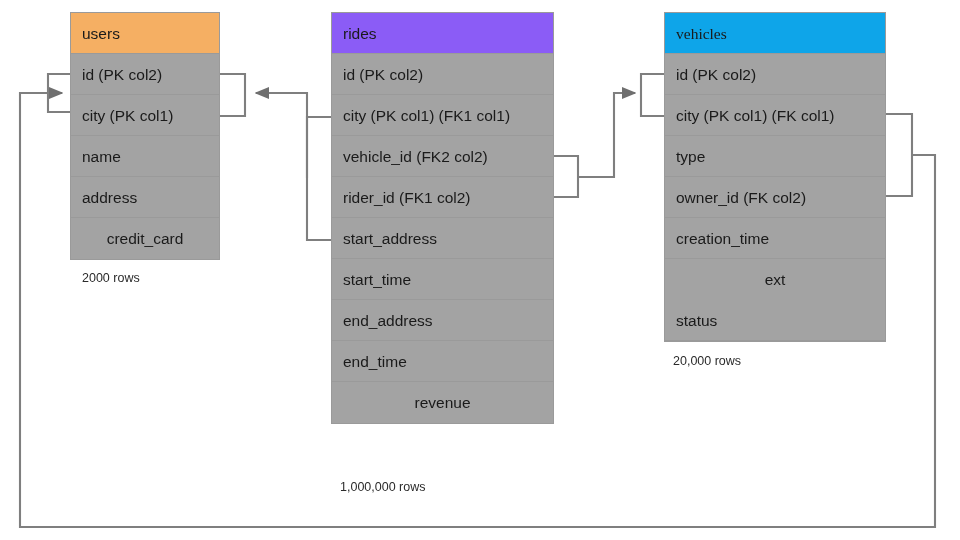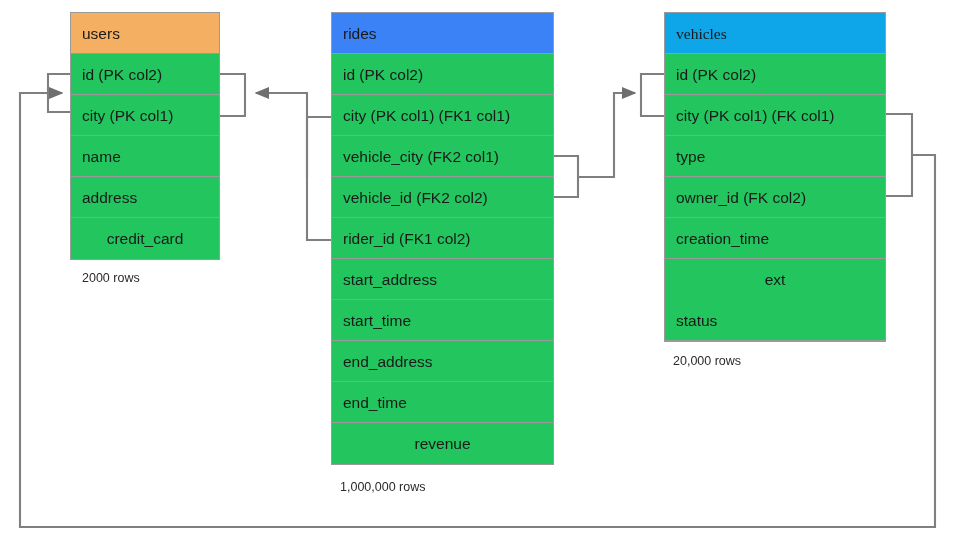--- a/index.html
+++ b/index.html
@@ -48,21 +48,21 @@
     overflow: hidden;
   }
   .table-row {
     box-sizing: border-box;
     height: 41px;
     line-height: 41px;
     padding: 0 11px;
     font-size: 15.5px;
     color: #1a1a1a;
     border-bottom: 1px solid #9a9a9a;
-    background: #22c55e;
+    background: #a3a3a3;
     white-space: nowrap;
     overflow: hidden;
   }
   .table-row.last {
     border-bottom: none;
     text-align: center;
   }
   .row-count {
     position: absolute;
     font-size: 12.5px;
@@ -113,24 +113,23 @@
     <div class="table-header" style="background:#f5af63;">users</div>
     <div class="table-row">id (PK col2)</div>
     <div class="table-row">city (PK col1)</div>
     <div class="table-row">name</div>
     <div class="table-row">address</div>
     <div class="table-row last">credit_card</div>
   </div>
   <div class="row-count" style="left:82px; top:271px;">2000 rows</div>
 
   <div class="table-box" style="left:331px; top:12px; width:223px;">
-    <div class="table-header" style="background:#3b82f6;">rides</div>
+    <div class="table-header" style="background:#8b5cf6;">rides</div>
     <div class="table-row">id (PK col2)</div>
     <div class="table-row">city (PK col1) (FK1 col1)</div>
-    <div class="table-row">vehicle_city (FK2 col1)</div>
     <div class="table-row">vehicle_id (FK2 col2)</div>
     <div class="table-row">rider_id (FK1 col2)</div>
     <div class="table-row">start_address</div>
     <div class="table-row">start_time</div>
     <div class="table-row">end_address</div>
     <div class="table-row">end_time</div>
     <div class="table-row last">revenue</div>
   </div>
   <div class="row-count" style="left:340px; top:480px;">1,000,000 rows</div>
 

